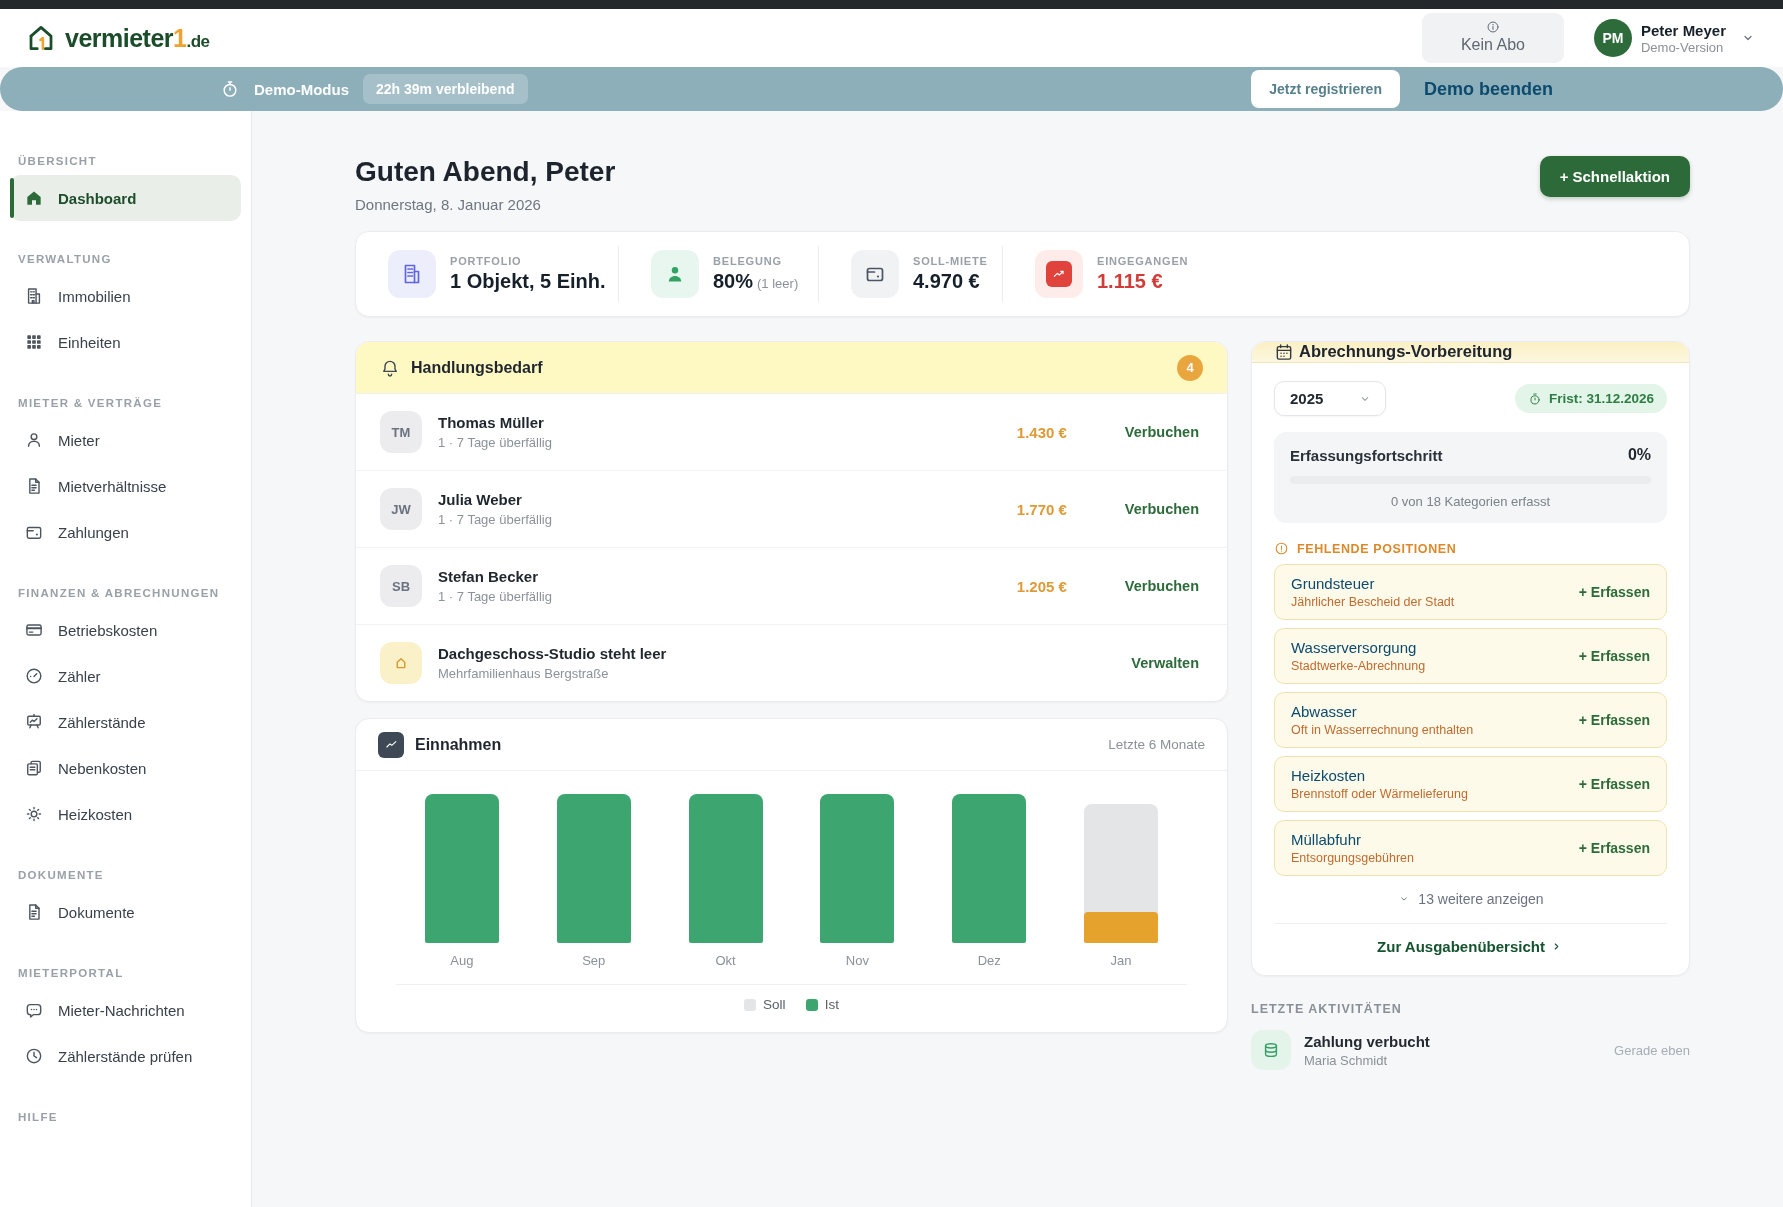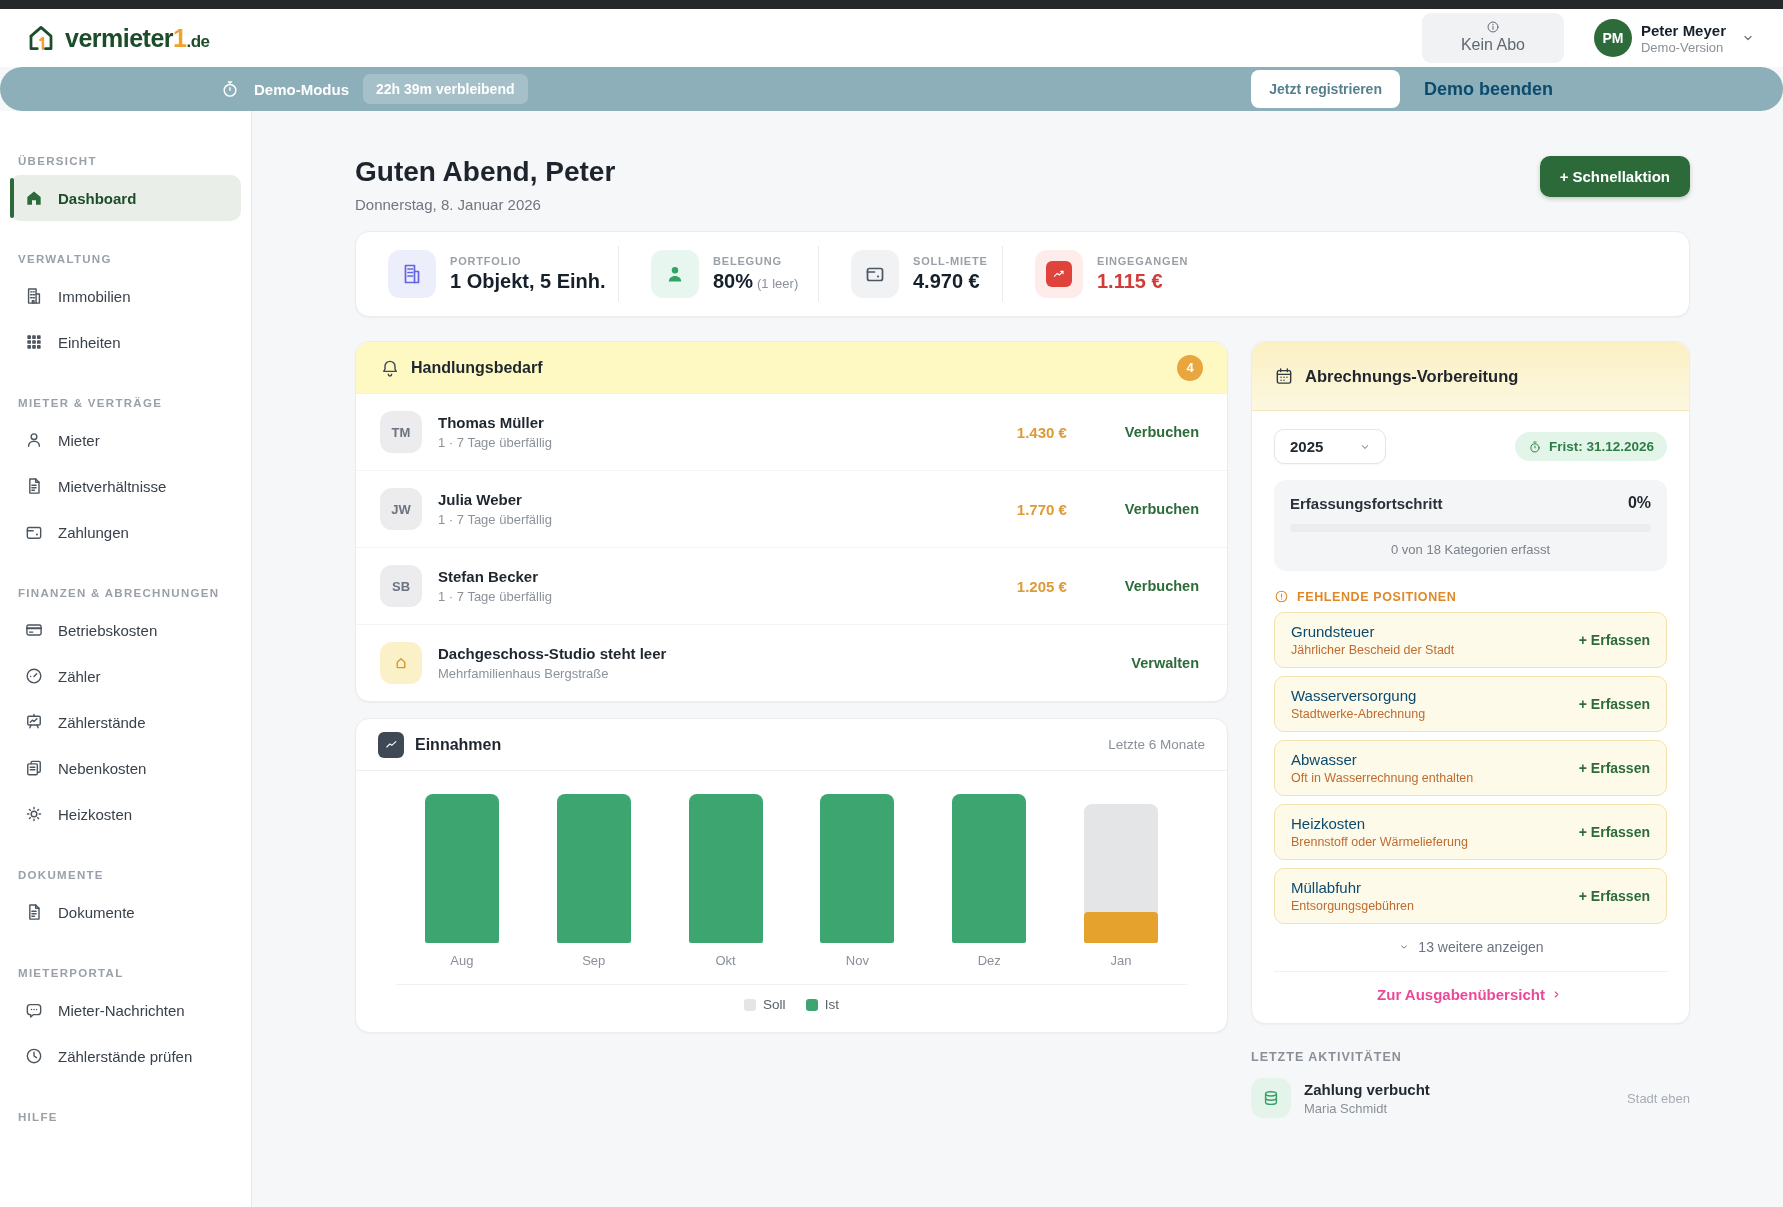--- a/index.html
+++ b/index.html
@@ -117,21 +117,21 @@
   .bar.partial { position:absolute; left:0; right:0; bottom:0; width:auto;
     background:#e5a32e; border-radius:4px 4px 2px 2px; }
   .xlabels { margin:10px 40px 0; display:flex; }
   .xlabels div { flex:1; text-align:center; font-size:13px; color:#8a9199; }
   .xdivider { border-top:1px solid #eef0f1; margin:16px 40px 0; }
   .legend { display:flex; justify-content:center; gap:20px; margin:12px 0 20px; }
   .legend-item { display:flex; align-items:center; gap:7px; font-size:13.5px; color:#5a6269; }
   .swatch { width:12px; height:12px; border-radius:3px; }
 
   
-  .bill-head { padding:24px 22px; display:flex; align-items:flex-end; gap:11px;
+  .bill-head { padding:0 22px; display:flex; align-items:flex-start; gap:5px;
     background:linear-gradient(180deg,#fbf0c3,#fcf7e0); border-bottom:1px solid #f1e6bb;
     border-radius:14px 14px 0 0; color:#333a42; }
   .bill-title { font-size:16.5px; font-weight:700; color:#20262e; }
   .bill-body { padding:18px 22px 20px; }
   .bill-row1 { display:flex; align-items:center; justify-content:space-between; }
   .year-select { width:112px; display:flex; align-items:center; justify-content:space-between;
     border:1px solid #e3e5e8; border-radius:10px; padding:8px 12px 8px 15px; cursor:pointer;
     font-size:15px; font-weight:600; color:#22282f; background:#fff; box-shadow:0 1px 2px rgba(0,0,0,.04); }
   .frist { display:flex; align-items:center; gap:7px; background:#e3f4e9; color:#2e7d45;
     border-radius:16px; padding:7px 13px; font-size:13.5px; font-weight:700; }
@@ -147,21 +147,21 @@
     padding:10px 16px; display:flex; align-items:center; justify-content:space-between; }
   .mitem:first-of-type { margin-top:12px; }
   .mi-title { font-size:15px; font-weight:400; color:#0c4a6e; }
   .mi-sub { margin-top:3px; font-size:12.5px; color:#c06b2e; }
   .mi-action { background:none; border:none; font-size:14px; font-weight:700; color:#2d6b3a;
     cursor:pointer; font-family:inherit; white-space:nowrap; }
   .show-more { margin-top:15px; display:flex; align-items:center; justify-content:center; gap:7px;
     color:#6b7280; font-size:14px; cursor:pointer; }
   .bill-div { border-top:1px solid #eef0f1; margin-top:16px; }
   .bill-link { margin-top:14px; display:flex; align-items:center; justify-content:center; gap:4px;
-    color:#ec4899; font-size:15px; font-weight:700; cursor:pointer; }
+    color:#14532d; font-size:15px; font-weight:700; cursor:pointer; }
 
   
   .acts { margin-top:26px; }
   .acts-title { font-size:12.5px; font-weight:800; letter-spacing:1px; color:#8a9097; }
   .act-row { margin-top:14px; display:flex; align-items:center; gap:13px; }
   .act-icon { width:40px; height:40px; border-radius:12px; background:#e4f4ea; color:#35a065;
     display:flex; align-items:center; justify-content:center; flex:none; }
   .act-name { font-size:15px; font-weight:600; color:#232a32; }
   .act-sub { margin-top:3px; font-size:13px; color:#8a9097; }
   .act-time { margin-left:auto; font-size:13px; color:#a7adb4; }
@@ -681,19 +681,19 @@
                 <svg width="20" height="20" viewBox="0 0 24 24">
                   <ellipse class="s" cx="12" cy="7" rx="6.5" ry="2.6"></ellipse>
                   <path class="s" d="M5.5 7v5c0 1.45 2.9 2.6 6.5 2.6s6.5-1.15 6.5-2.6V7"></path>
                   <path class="s" d="M5.5 12v5c0 1.45 2.9 2.6 6.5 2.6s6.5-1.15 6.5-2.6v-5"></path>
                 </svg>
               </div>
             <div>
               <div class="act-name">Zahlung verbucht</div>
               <div class="act-sub">Maria Schmidt</div>
             </div>
-            <div class="act-time">Stadt eben</div>
+            <div class="act-time">Gerade eben</div>
           </div>
         </div>
       </div>
     </div>
   </div>
 </div>
 
 </body></html>

